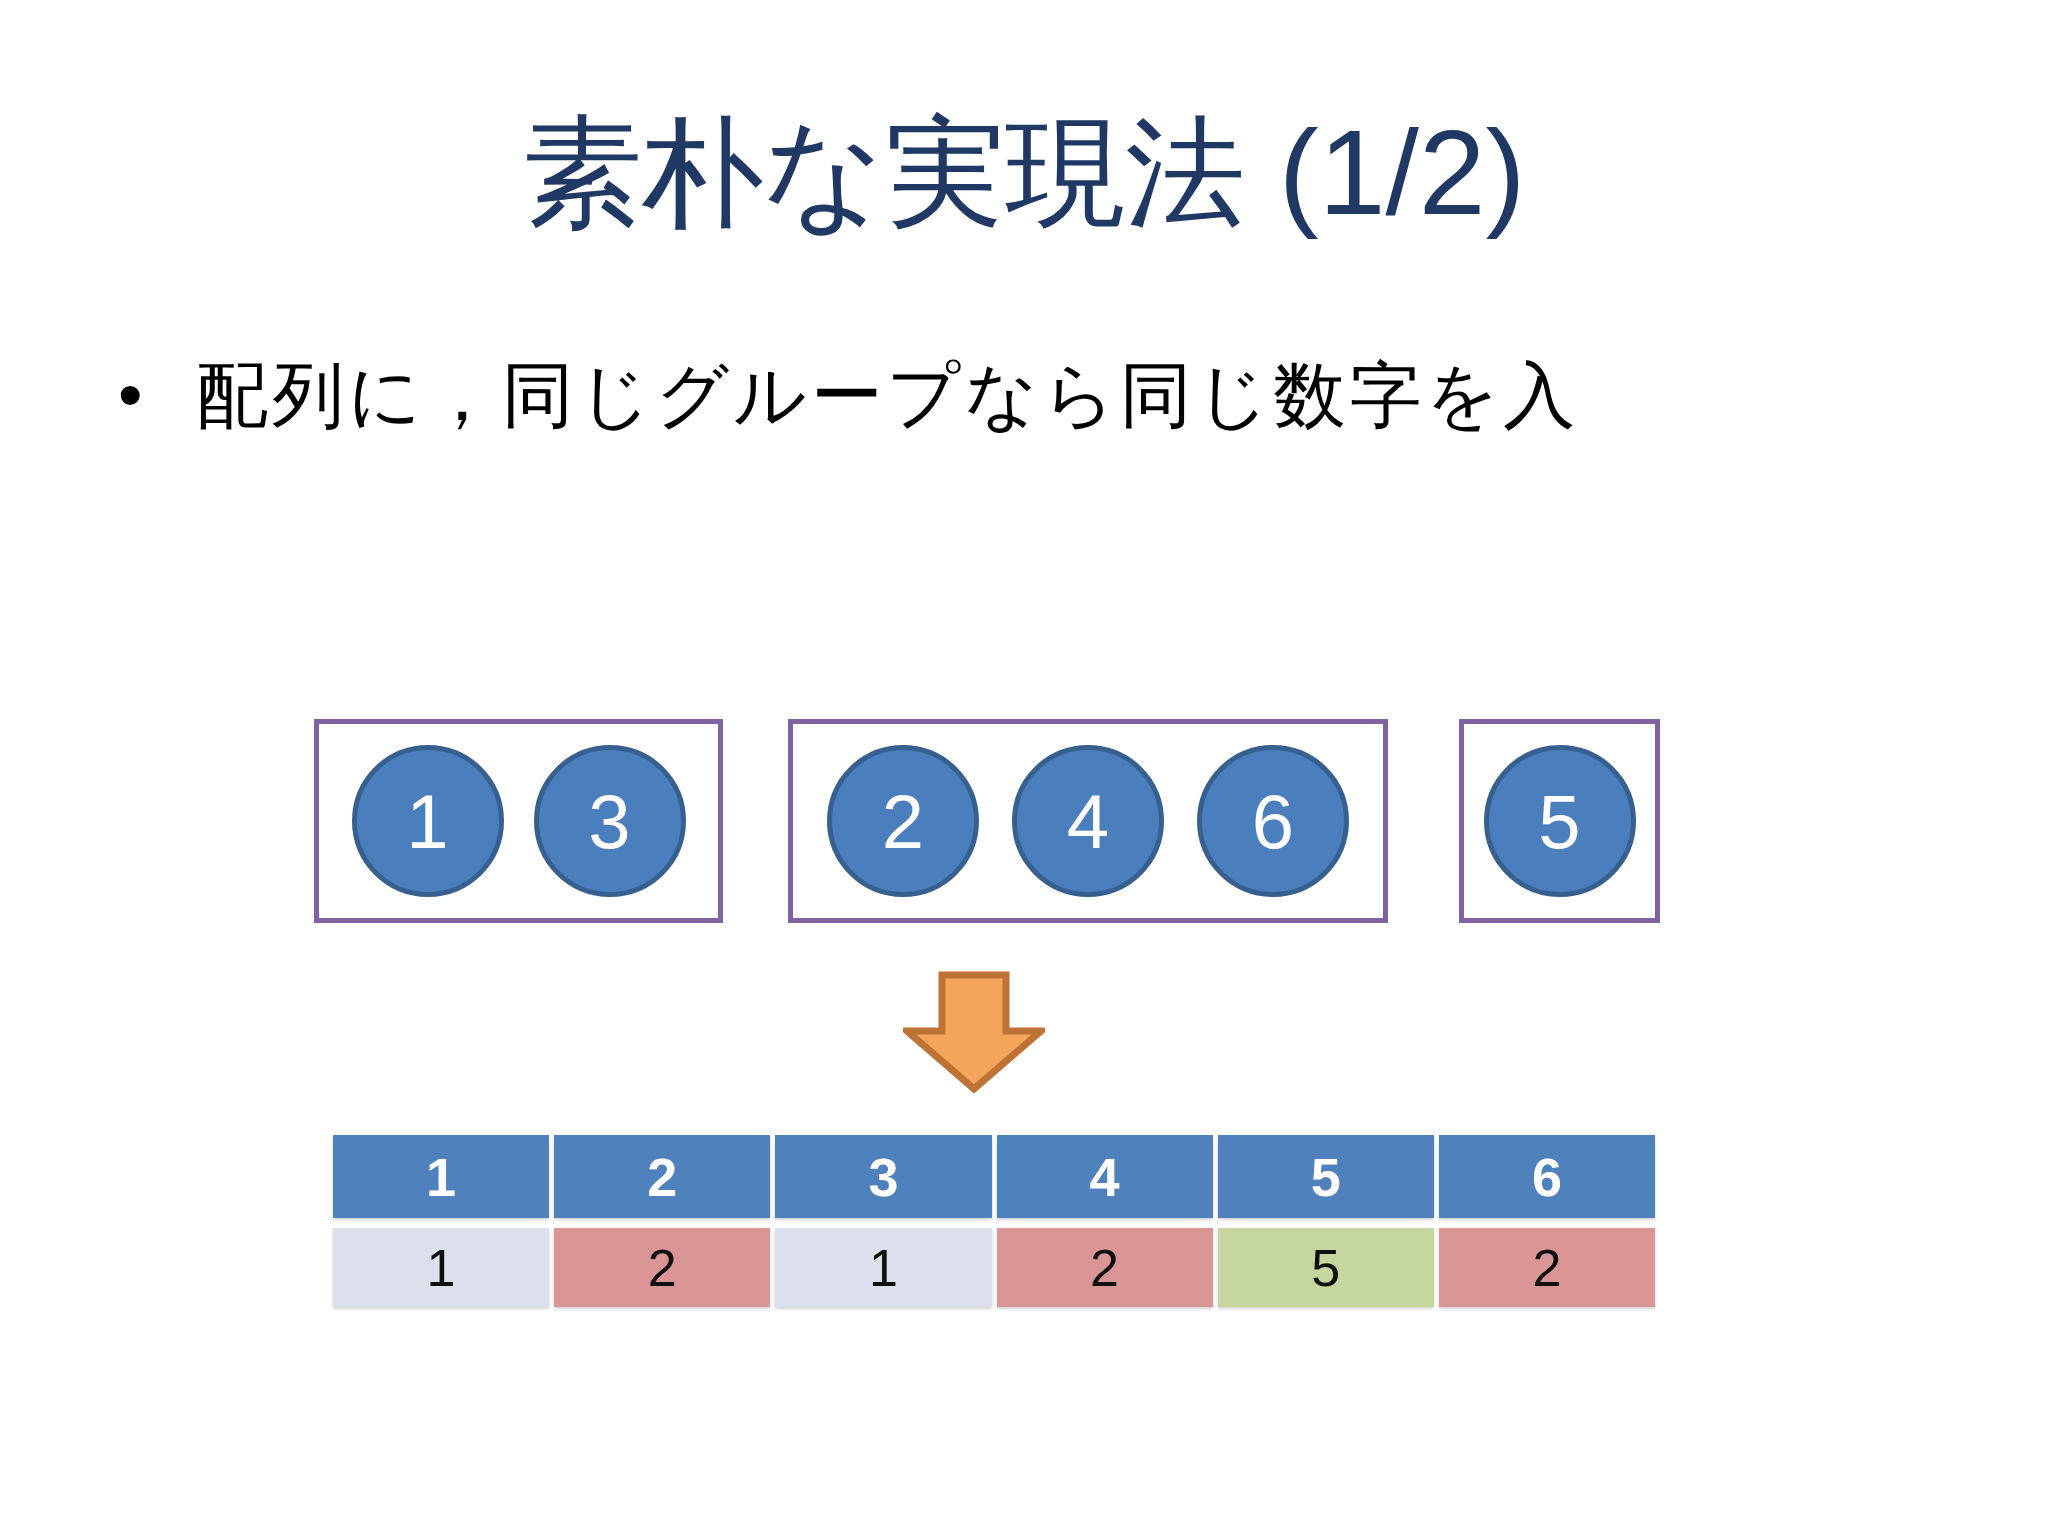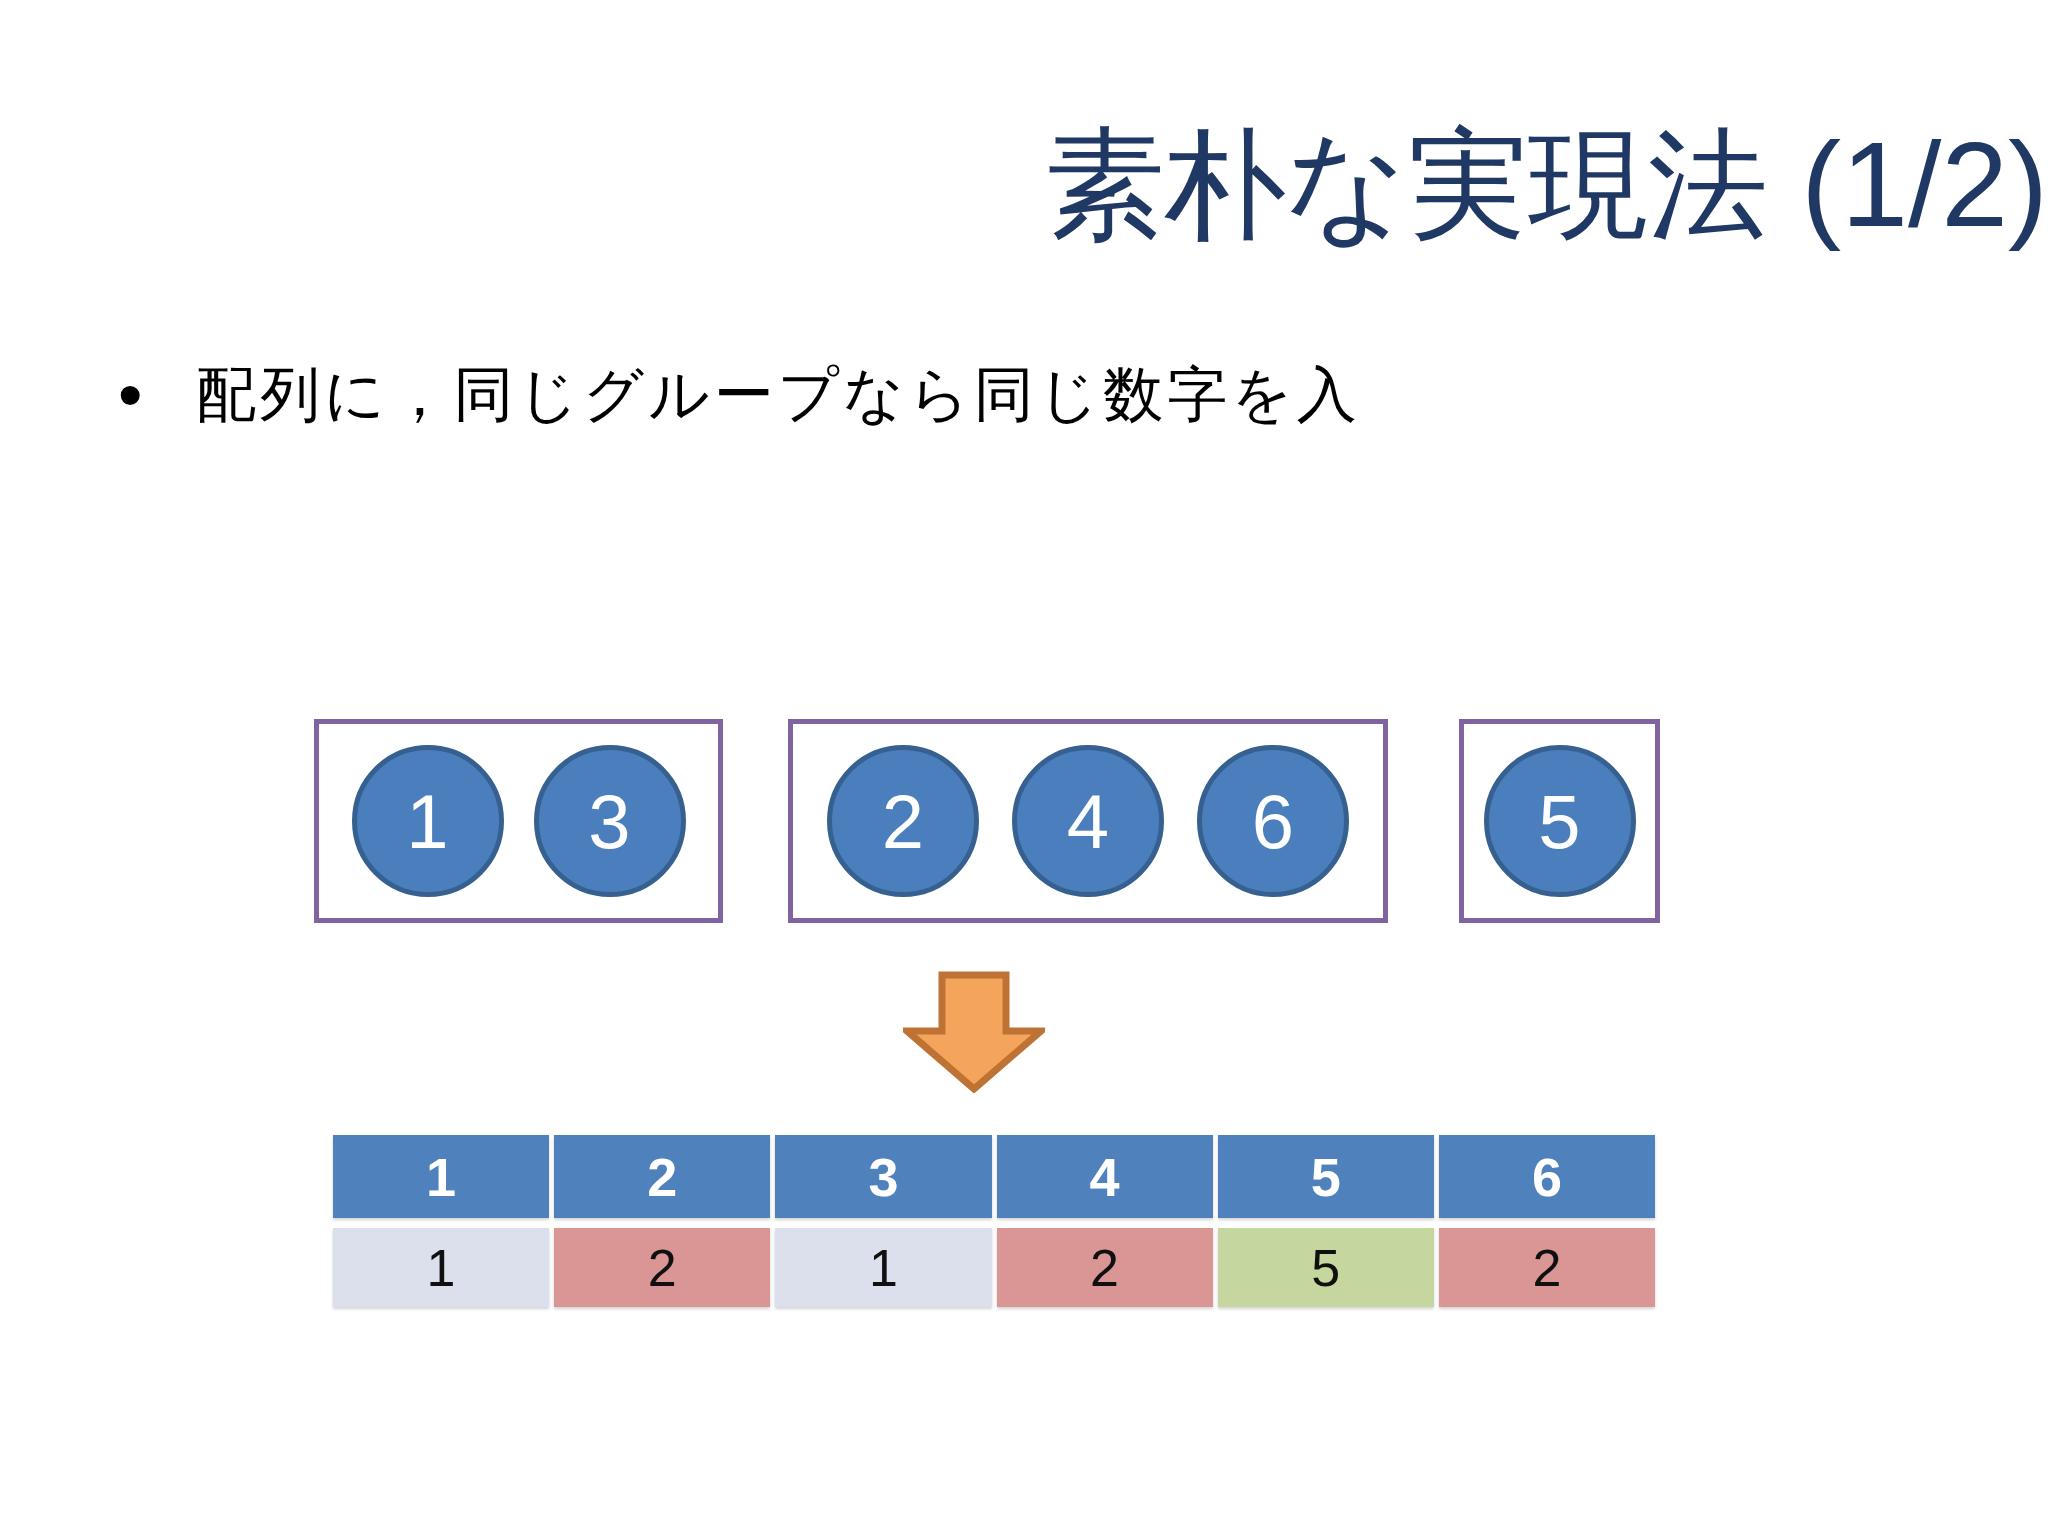--- a/index.html
+++ b/index.html
@@ -6,37 +6,37 @@
   .slide {
     position:relative;
     width:2048px; height:1536px;
     background:#ffffff;
     overflow:hidden;
     font-family:"Liberation Sans", sans-serif;
   }
 
   
   .title {
-    position:absolute; left:0; right:0; top:112px;
-    text-align:right;
+    position:absolute; left:0; right:0; top:100px;
+    text-align:center;
     font-size:120px; line-height:1.2;
     color:var(--title_text);
   }
 
   
   .bullet {
     position:absolute; left:118px; top:336px; width:1800px;
     display:flex; align-items:flex-start;
     color:var(--body_text);
   }
   .bullet-marker {
     font-size:70px; line-height:118px;
     width:78px; flex:0 0 78px;
   }
-  .bullet-lines { font-size:60px; line-height:118px; letter-spacing:4px; }
+  .bullet-lines { font-size:72px; line-height:118px; letter-spacing:4px; }
   .bullet-line { white-space:nowrap; }
 
   
   .group-box {
     position:absolute; top:719px; height:204px;
     box-sizing:border-box;
     border:5px solid var(--group_box_border);
     background:#ffffff;
     display:flex; align-items:center; justify-content:center;
   }

